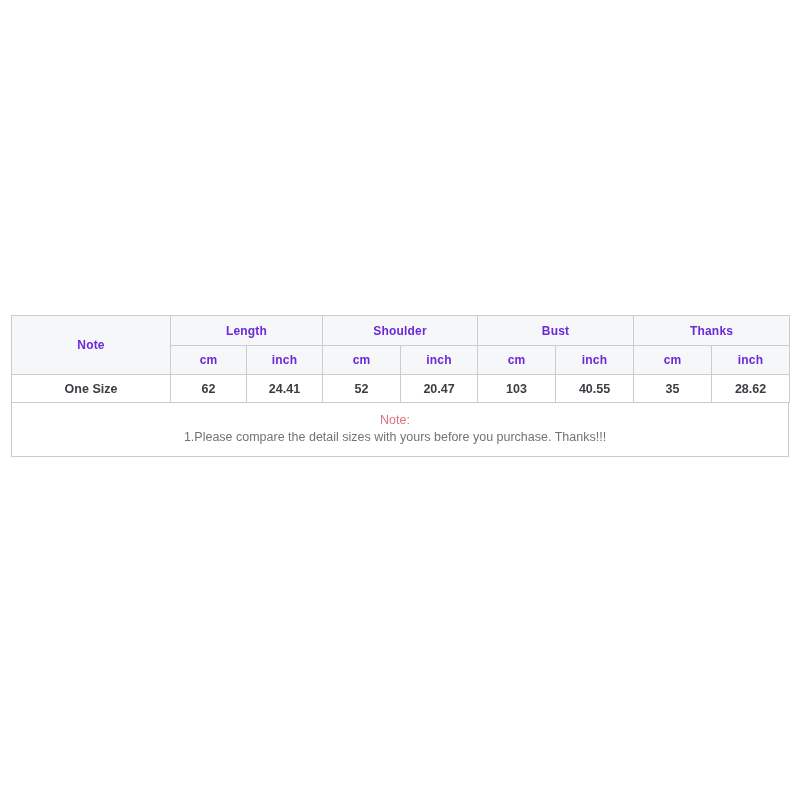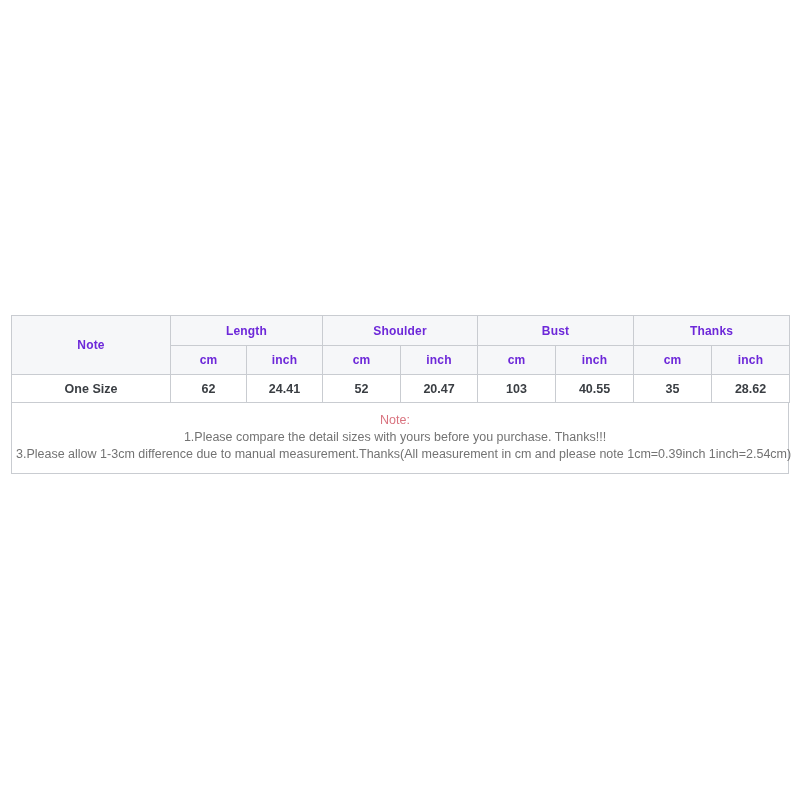--- a/index.html
+++ b/index.html
@@ -134,16 +134,15 @@
         <td>40.55</td>
         <td>35</td>
         <td>28.62</td>
       </tr>
     </tbody>
   </table>
 
   <div class="note-panel">
     <div class="note-line note-title">Note:</div>
     <div class="note-line">1.Please compare the detail sizes with yours before you purchase. Thanks!!!</div>
-    <div class="note-line">3.Please allow 1-3cm difference due to manual measurement.Thanks(All measurement in cm and please note 1cm=0.39inch 1inch=2.54cm)</div>
   </div>
 
 </div>
 
 </body></html>

